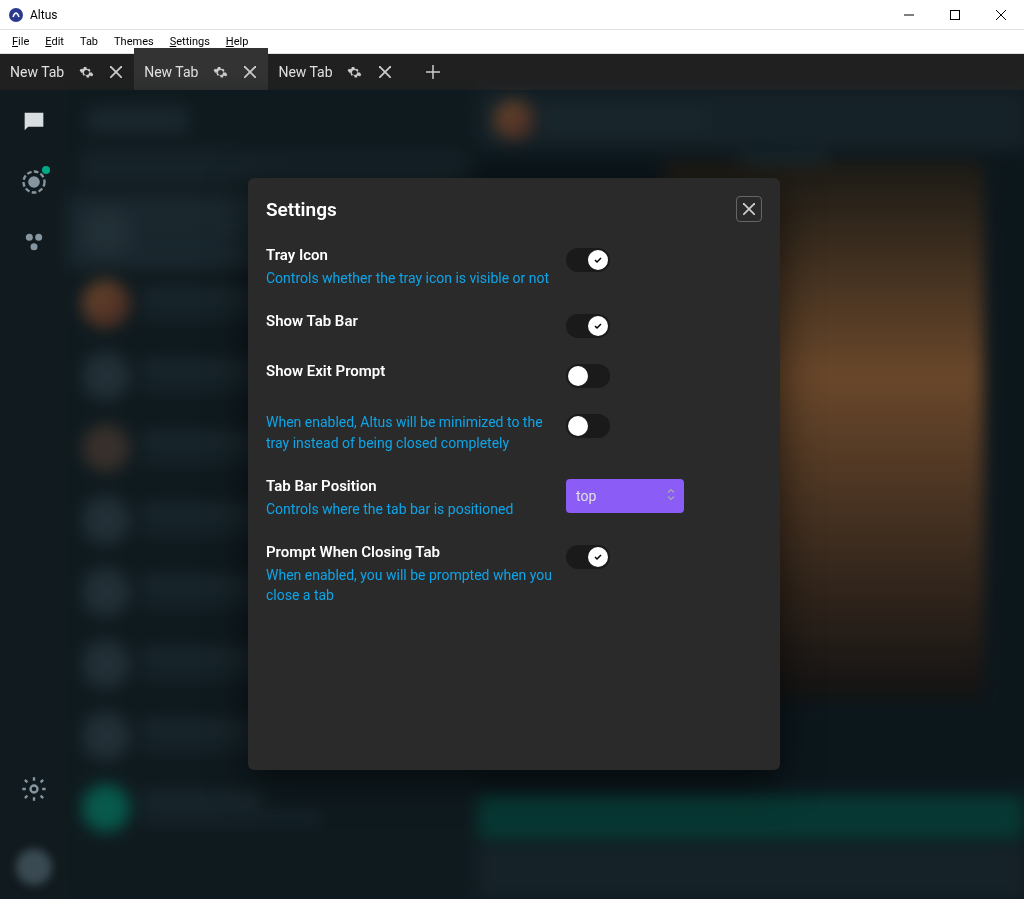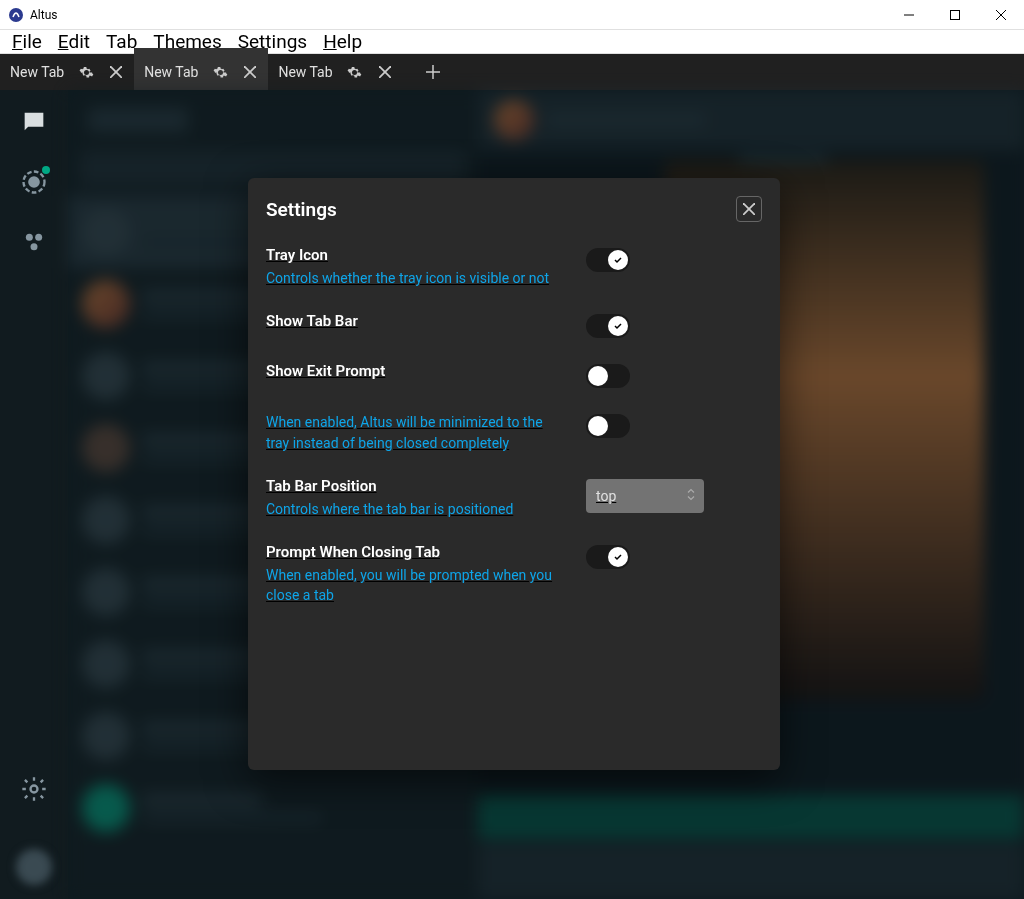--- a/index.html
+++ b/index.html
@@ -7,21 +7,21 @@
 
     
     .titlebar { height: 30px; background: #fff; display: flex; align-items: center; padding: 0 0 0 8px; border-bottom: 1px solid #e0e0e0; }
     .titlebar-icon { width: 16px; height: 16px; margin-right: 6px; }
     .titlebar-title { font-size: 12px; color: #000; flex: 1; }
     .win-controls { display: flex; }
     .win-btn { width: 46px; height: 30px; display: flex; align-items: center; justify-content: center; cursor: pointer; }
 
     
     .menubar { height: 24px; background: #fff; display: flex; align-items: center; padding: 0 4px; border-bottom: 1px solid #e0e0e0; }
-    .menu-item { padding: 2px 8px; font-size: 19px; cursor: pointer; }
+    .menu-item { padding: 2px 8px; font-size: 11px; cursor: pointer; }
     .menu-item .underline { text-decoration: underline; }
 
     
     .tabbar { height: 36px; background: #202020; display: flex; align-items: center; }
     .tab { height: 48px; display: flex; align-items: center; padding: 0 10px; gap: 14px; color: #e0e0e0; font-size: 14px; cursor: pointer; }
     .tab.active { background: #333333; }
     .tab-icon { width: 16px; height: 16px; display:flex; align-items:center; justify-content:center; }
     .tab-close { width: 16px; height: 16px; display: flex; align-items: center; justify-content: center; cursor: pointer; }
     .addtab { width: 36px; height: 36px; display:flex; align-items:center; justify-content:center; color:#e0e0e0; cursor:pointer; margin-left:12px;}
 
@@ -62,36 +62,36 @@
     
     .modal { position: absolute; left: 248px; top: 88px; width: 532px; height: 592px; background: #2a2a2a; border-radius: 6px; box-shadow: 0 10px 40px rgba(0,0,0,0.6); z-index: 100; display:flex; flex-direction:column; }
     .modal-header { padding: 18px 18px 8px; display:flex; align-items:center; }
     .modal-title { font-size: 19px; font-weight: 600; color: #fff; flex:1; }
     .modal-close { width: 26px; height: 26px; border: 1px solid #666; border-radius: 4px; display:flex; align-items:center; justify-content:center; color:#ccc; cursor:pointer; }
     .modal-body { flex:1; overflow-y:auto; padding: 4px 4px 18px 18px; }
     .modal-body::-webkit-scrollbar { width: 10px; }
     .modal-body::-webkit-scrollbar-track { background: #2a2a2a; }
     .modal-body::-webkit-scrollbar-thumb { background: #555; border-radius: 5px; }
 
-    .setting { display:flex; padding: 12px 14px 12px 0; gap: 20px; text-decoration: underline; }
+    .setting { display:flex; padding: 12px 14px 12px 0; gap: 0; }
     .setting-text { flex:1; max-width: 300px; }
     .setting-title { font-size: 15px; font-weight: 600; color:#fff; margin-bottom: 4px; }
     .setting-desc { font-size: 14px; color:#0ea5e9; line-height: 1.45; }
     .setting-ctrl { display:flex; align-items:flex-start; padding-top:2px; }
 
     
     .toggle { width: 44px; height: 24px; background:#1a1a1a; border-radius: 12px; position:relative; cursor:pointer; }
     .toggle.on .knob { left: 22px; background:#fff; }
     .toggle.on .knob svg { display:block; }
     .toggle .knob { position:absolute; top:2px; left:2px; width:20px; height:20px; border-radius:50%; background:#fff; transition:left .15s; display:flex; align-items:center; justify-content:center; }
     .toggle .knob svg { display:none; }
     .toggle.off .knob { left:2px; }
 
     
-    .select { position:relative; width: 118px; height: 34px; background:#737373; border-radius:4px; display:flex; align-items:center; padding:0 10px; color:#e0e0e0; font-size:14px; cursor:pointer; }
+    .select { position:relative; width: 118px; height: 34px; background:#8b5cf6; border-radius:4px; display:flex; align-items:center; padding:0 10px; color:#e0e0e0; font-size:14px; cursor:pointer; }
     .select-chev { position:absolute; right:8px; top:50%; transform:translateY(-50%); color:#aaa; }
   </style>
 </head>
 <body>
 
 <div class="titlebar">
   <span class="titlebar-icon">
     <svg viewBox="0 0 16 16">
         <circle cx="8" cy="8" r="7" fill="#2b3a8f"></circle>
         <path d="M5 10 Q8 2 11 10" stroke="#fff" stroke-width="1.5" fill="none"></path>

